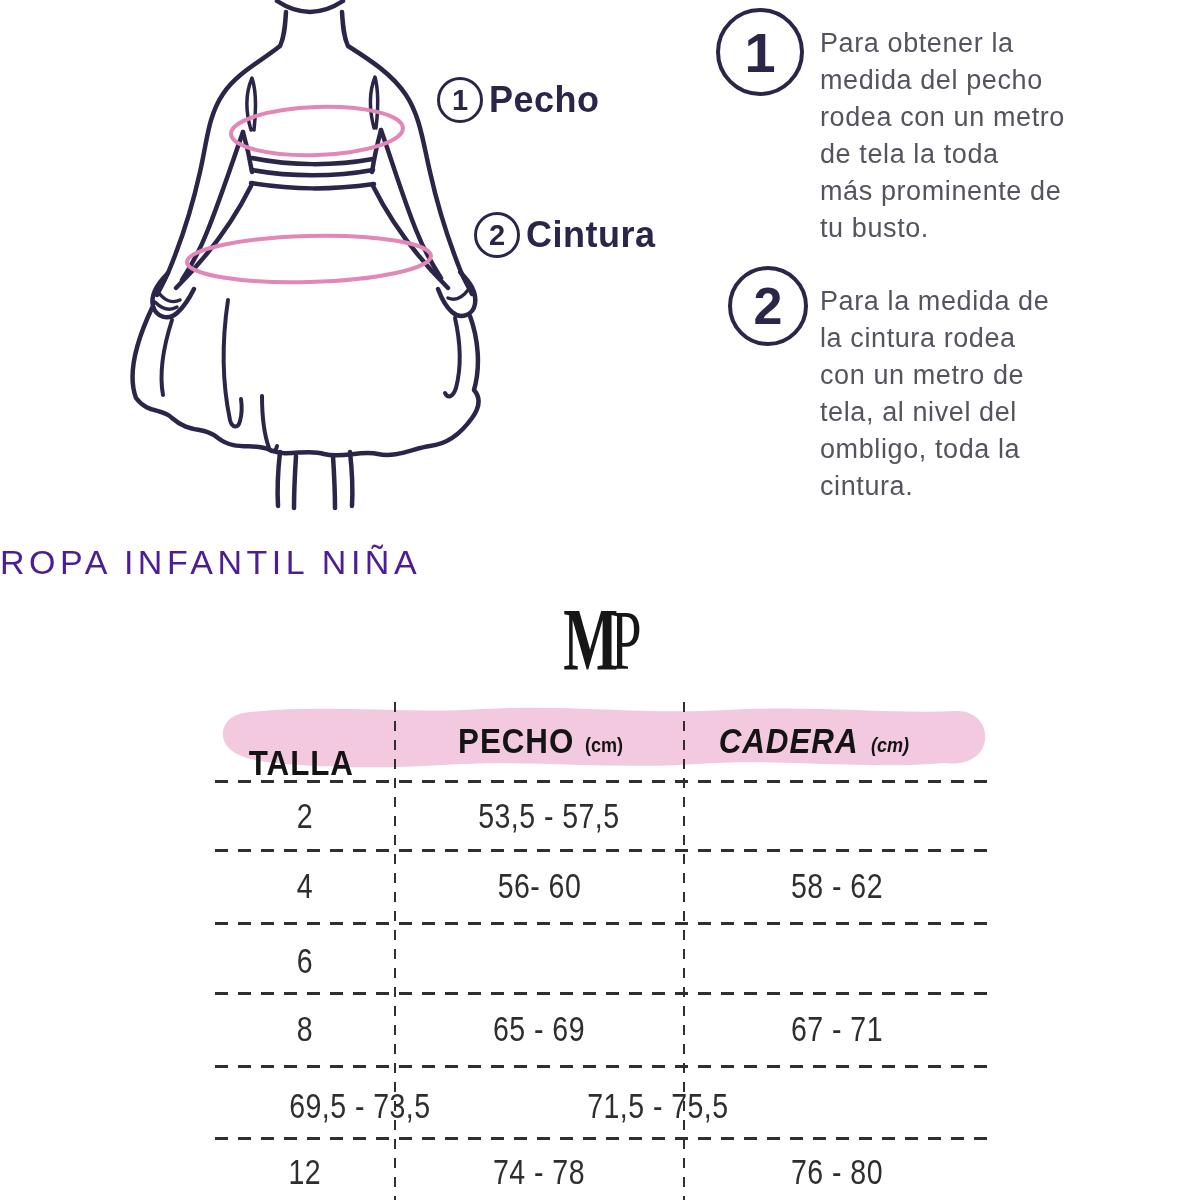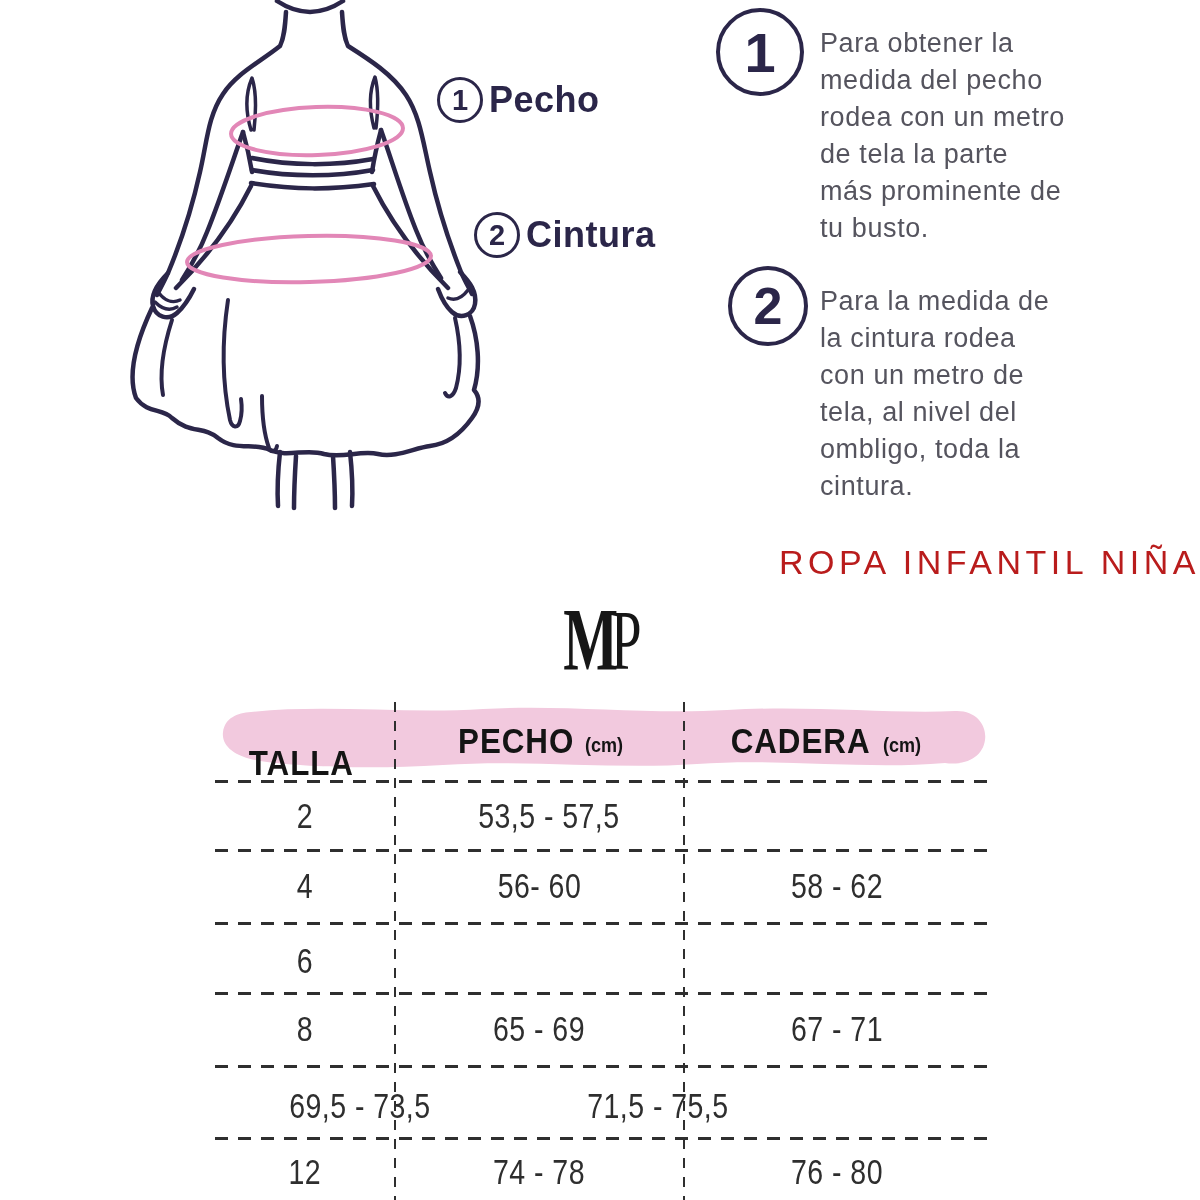--- a/index.html
+++ b/index.html
@@ -29,22 +29,22 @@
   .badge-2 { left:728px; top:266px; width:80px; height:80px; font-size:52px; }
   .instr-text {
     position:absolute; width:300px; font-size:27px; line-height:37px;
     color:#55545e; white-space:pre-line; letter-spacing:0.6px;
   }
   .instr-1 { left:820px; top:25px; }
   .instr-2 { left:820px; top:283px; }
 
   
   .section-title {
-    position:absolute; left:0; top:543px; width:1200px; text-align:right;
-    font-size:34px; letter-spacing:4.5px; color:#b91c1c; font-weight:400;
+    position:absolute; left:0; top:543px; width:1200px; text-align:left;
+    font-size:34px; letter-spacing:4.5px; color:#4c1d95; font-weight:400;
   }
   .brand-logo {
     position:absolute; left:0; top:596px; width:1204px; text-align:center;
     color:#161616; white-space:nowrap;
   }
   .brand-logo .inner { display:inline-block; transform:scaleX(0.66); transform-origin:center top; }
   .logo-m { font-family:"Liberation Serif", serif; font-weight:700; font-size:88px; line-height:1; }
   .logo-p { font-family:"Liberation Serif", serif; font-weight:400; font-size:84px; line-height:1; margin-left:-0.13em; }
 
   
@@ -53,21 +53,21 @@
   .hcell {
     position:absolute; top:14px; height:50px; display:flex;
     align-items:center; justify-content:center; color:#141414;
   }
   .hcell .hlabel { font-size:33px; font-weight:700; letter-spacing:1px;
     display:inline-block; transform:scale(0.95,1.08); }
   .hcell .hunit  { font-size:19px; font-weight:700; margin-left:7px; margin-top:10px;
     display:inline-block; transform:scale(0.95,1.05); }
   .hc1 { left:0;     width:180px;margin-top:22px; }
   .hc2 { left:180px; width:289px; }
-  .hc3 { left:456px; width:307px; }
+  .hc3 { left:444px; width:307px;font-style:italic; }
 
   .h-dash {
     position:absolute; left:0; width:776px; height:3px;
     background-image:repeating-linear-gradient(90deg,#2f2f2f 0 13px,transparent 13px 23px);
   }
   .v-dash {
     position:absolute; top:0; height:498px; width:2px;
     background-image:repeating-linear-gradient(180deg,#2f2f2f 0 10px,transparent 10px 19px);
   }
   .trow { position:absolute; left:0; width:776px; height:70px; display:flex; }
@@ -147,21 +147,21 @@
     </div>
     <span class="lbl">Cintura</span>
   </div>
 
   <div class="big-badge badge-1">
     <span>1</span>
   </div>
   <div class="instr-text instr-1">Para obtener la
 medida del pecho
 rodea con un metro
-de tela la parte
+de tela la toda
 más prominente de
 tu busto.</div>
 
   <div class="big-badge badge-2">
     <span>2</span>
   </div>
   <div class="instr-text instr-2">Para la medida de
 la cintura rodea
 con un metro de
 tela, al nivel del

